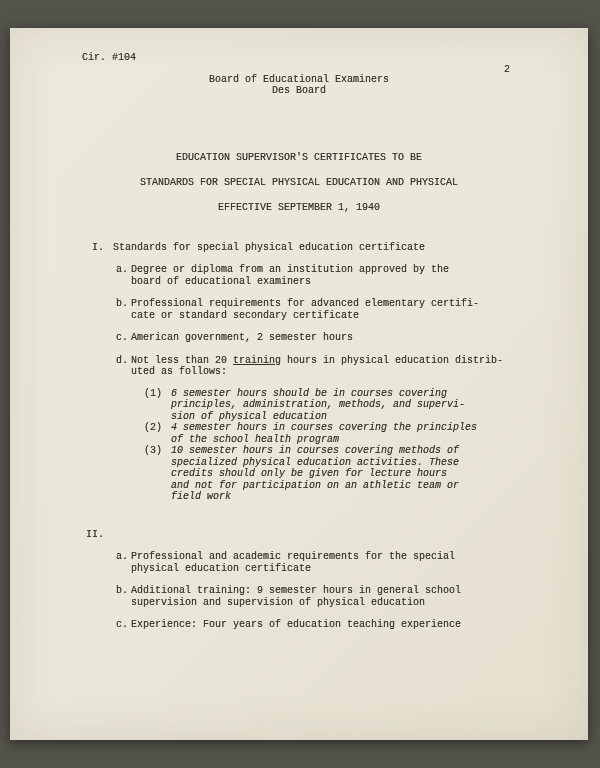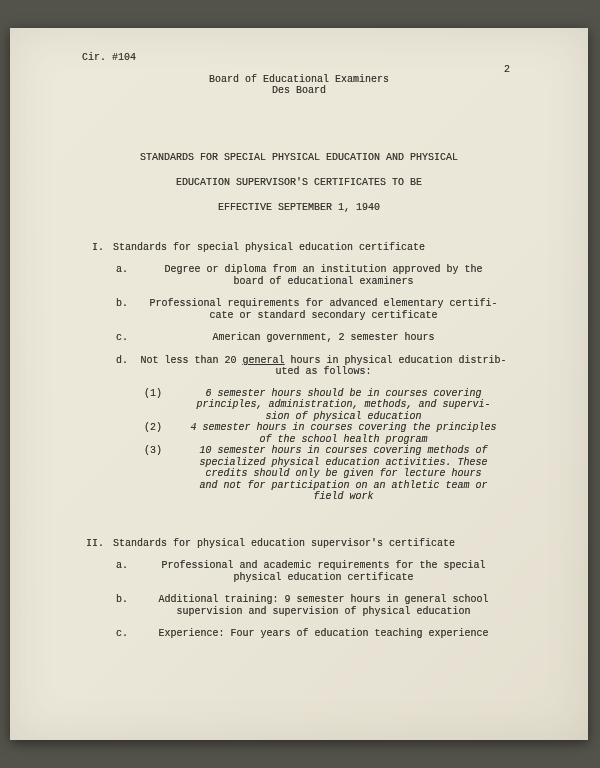--- a/index.html
+++ b/index.html
@@ -22,37 +22,37 @@
     height: 712px;
     box-sizing: border-box;
     background: linear-gradient(135deg, #ece8da 0%, #eae6d8 55%, #e4dfcf 100%);
     box-shadow: 0 3px 12px rgba(0,0,0,0.5), inset 0 0 45px rgba(115,105,85,0.14);
     color: #35332c;
     font-size: 10px;
     line-height: 11.5px;
     padding: 24px 72px 24px 72px;
     text-shadow: 0 0 0.5px rgba(45,42,35,0.55);
   }
-  .pre { white-space: pre-line; text-align: center; }
+  .pre { white-space: pre-line; }
   .page-num {
     position: absolute;
     top: 36px;
     right: 78px;
   }
   .letterhead {
     text-align: center;
     margin-top: 10px;
   }
   .title-block {
     text-align: center;
     margin-top: 48px;
     line-height: 25px;
   }
   .body-sections { margin-top: 22px; }
-  .section + .section { margin-top: 35px; }
+  .section + .section { margin-top: 26px; }
   .section-head { display: flex; }
   .section-label {
     flex: 0 0 22px;
     text-align: right;
     margin-right: 9px;
   }
   .section-items {
     margin-left: 34px;
     margin-top: 11px;
   }
@@ -84,22 +84,22 @@
   <div class="circ-block">
     <div>Cir. #104</div>
   </div>
 
   <div class="letterhead">
     <div>Board of Educational Examiners</div>
     <div>Des Board</div>
   </div>
 
   <div class="title-block">
+    <div>EDUCATION SUPERVISOR'S CERTIFICATES TO BE</div>
     <div>STANDARDS FOR SPECIAL PHYSICAL EDUCATION AND PHYSICAL</div>
-    <div>EDUCATION SUPERVISOR'S CERTIFICATES TO BE</div>
     <div>EFFECTIVE SEPTEMBER 1, 1940</div>
   </div>
 
   <div class="body-sections">
 
     <div class="section">
       <div class="section-head">
         <span class="section-label">I.</span>
         <span>Standards for special physical education certificate</span>
       </div>
@@ -117,21 +117,21 @@
 cate or standard secondary certificate</span>
         </div>
 
         <div class="item">
           <span class="item-label">c.</span>
           <span class="item-text pre">American government, 2 semester hours</span>
         </div>
 
         <div class="item">
           <span class="item-label">d.</span>
-          <span class="item-text pre"><span>Not less than 20 </span><span class="u">general</span><span> hours in physical education distrib-
+          <span class="item-text pre"><span>Not less than 20 </span><span class="u">training</span><span> hours in physical education distrib-
 uted as follows:</span></span>
           <div class="sublist">
             <div class="subitem">
               <span class="subitem-label">(1)</span>
               <span class="subitem-text pre">6 semester hours should be in courses covering
 principles, administration, methods, and supervi-
 sion of physical education</span>
             </div>
             <div class="subitem">
               <span class="subitem-label">(2)</span>
@@ -148,21 +148,20 @@
             </div>
           </div>
         </div>
 
       </div>
     </div>
 
     <div class="section">
       <div class="section-head">
         <span class="section-label">II.</span>
-        <span>Standards for physical education supervisor's certificate</span>
       </div>
       <div class="section-items">
 
         <div class="item">
           <span class="item-label">a.</span>
           <span class="item-text pre">Professional and academic requirements for the special
 physical education certificate</span>
         </div>
 
         <div class="item">

